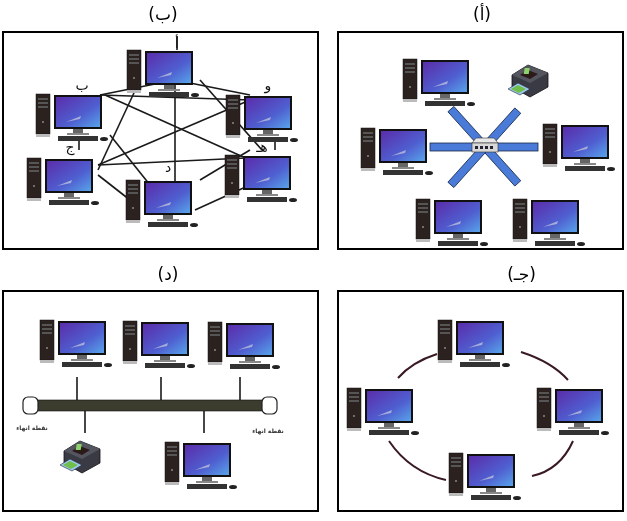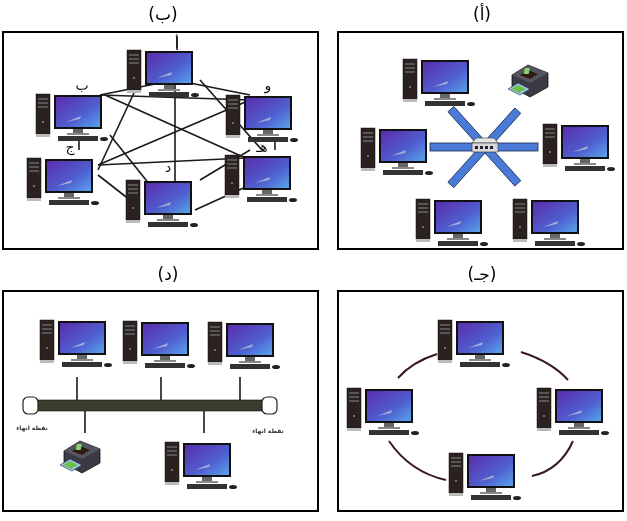--- a/index.html
+++ b/index.html
@@ -9,21 +9,21 @@
   svg{position:absolute;left:0;top:0;overflow:visible;}
   .lbl{font-family:"DejaVu Sans",sans-serif;font-size:14px;fill:#111;}
   .tiny{font-family:"DejaVu Sans",sans-serif;font-size:6px;fill:#333;font-weight:bold;}
 </style>
 </head>
 <body>
 
 <div class="caption" style="left:133px;top:4px;">(ب)</div>
 <div class="caption" style="left:452px;top:4px;">(أ)</div>
 <div class="caption" style="left:138px;top:264px;">(د)</div>
-<div class="caption" style="left:452px;top:264px;">(جـ)</div>
+<div class="caption" style="left:476px;top:264px;text-align:right;">(جـ)</div>
 
 <div class="panel" style="left:2px;top:31px;width:317px;height:219px;"></div>
 <div class="panel" style="left:337px;top:31px;width:287px;height:219px;"></div>
 <div class="panel" style="left:2px;top:290px;width:317px;height:222px;"></div>
 <div class="panel" style="left:337px;top:290px;width:287px;height:222px;"></div>
 
 <svg width="627" height="521">
   <defs>
     <linearGradient id="scr" x1="0" y1="0" x2="1" y2="1">
       <stop offset="0" stop-color="#5a2dab"></stop>

